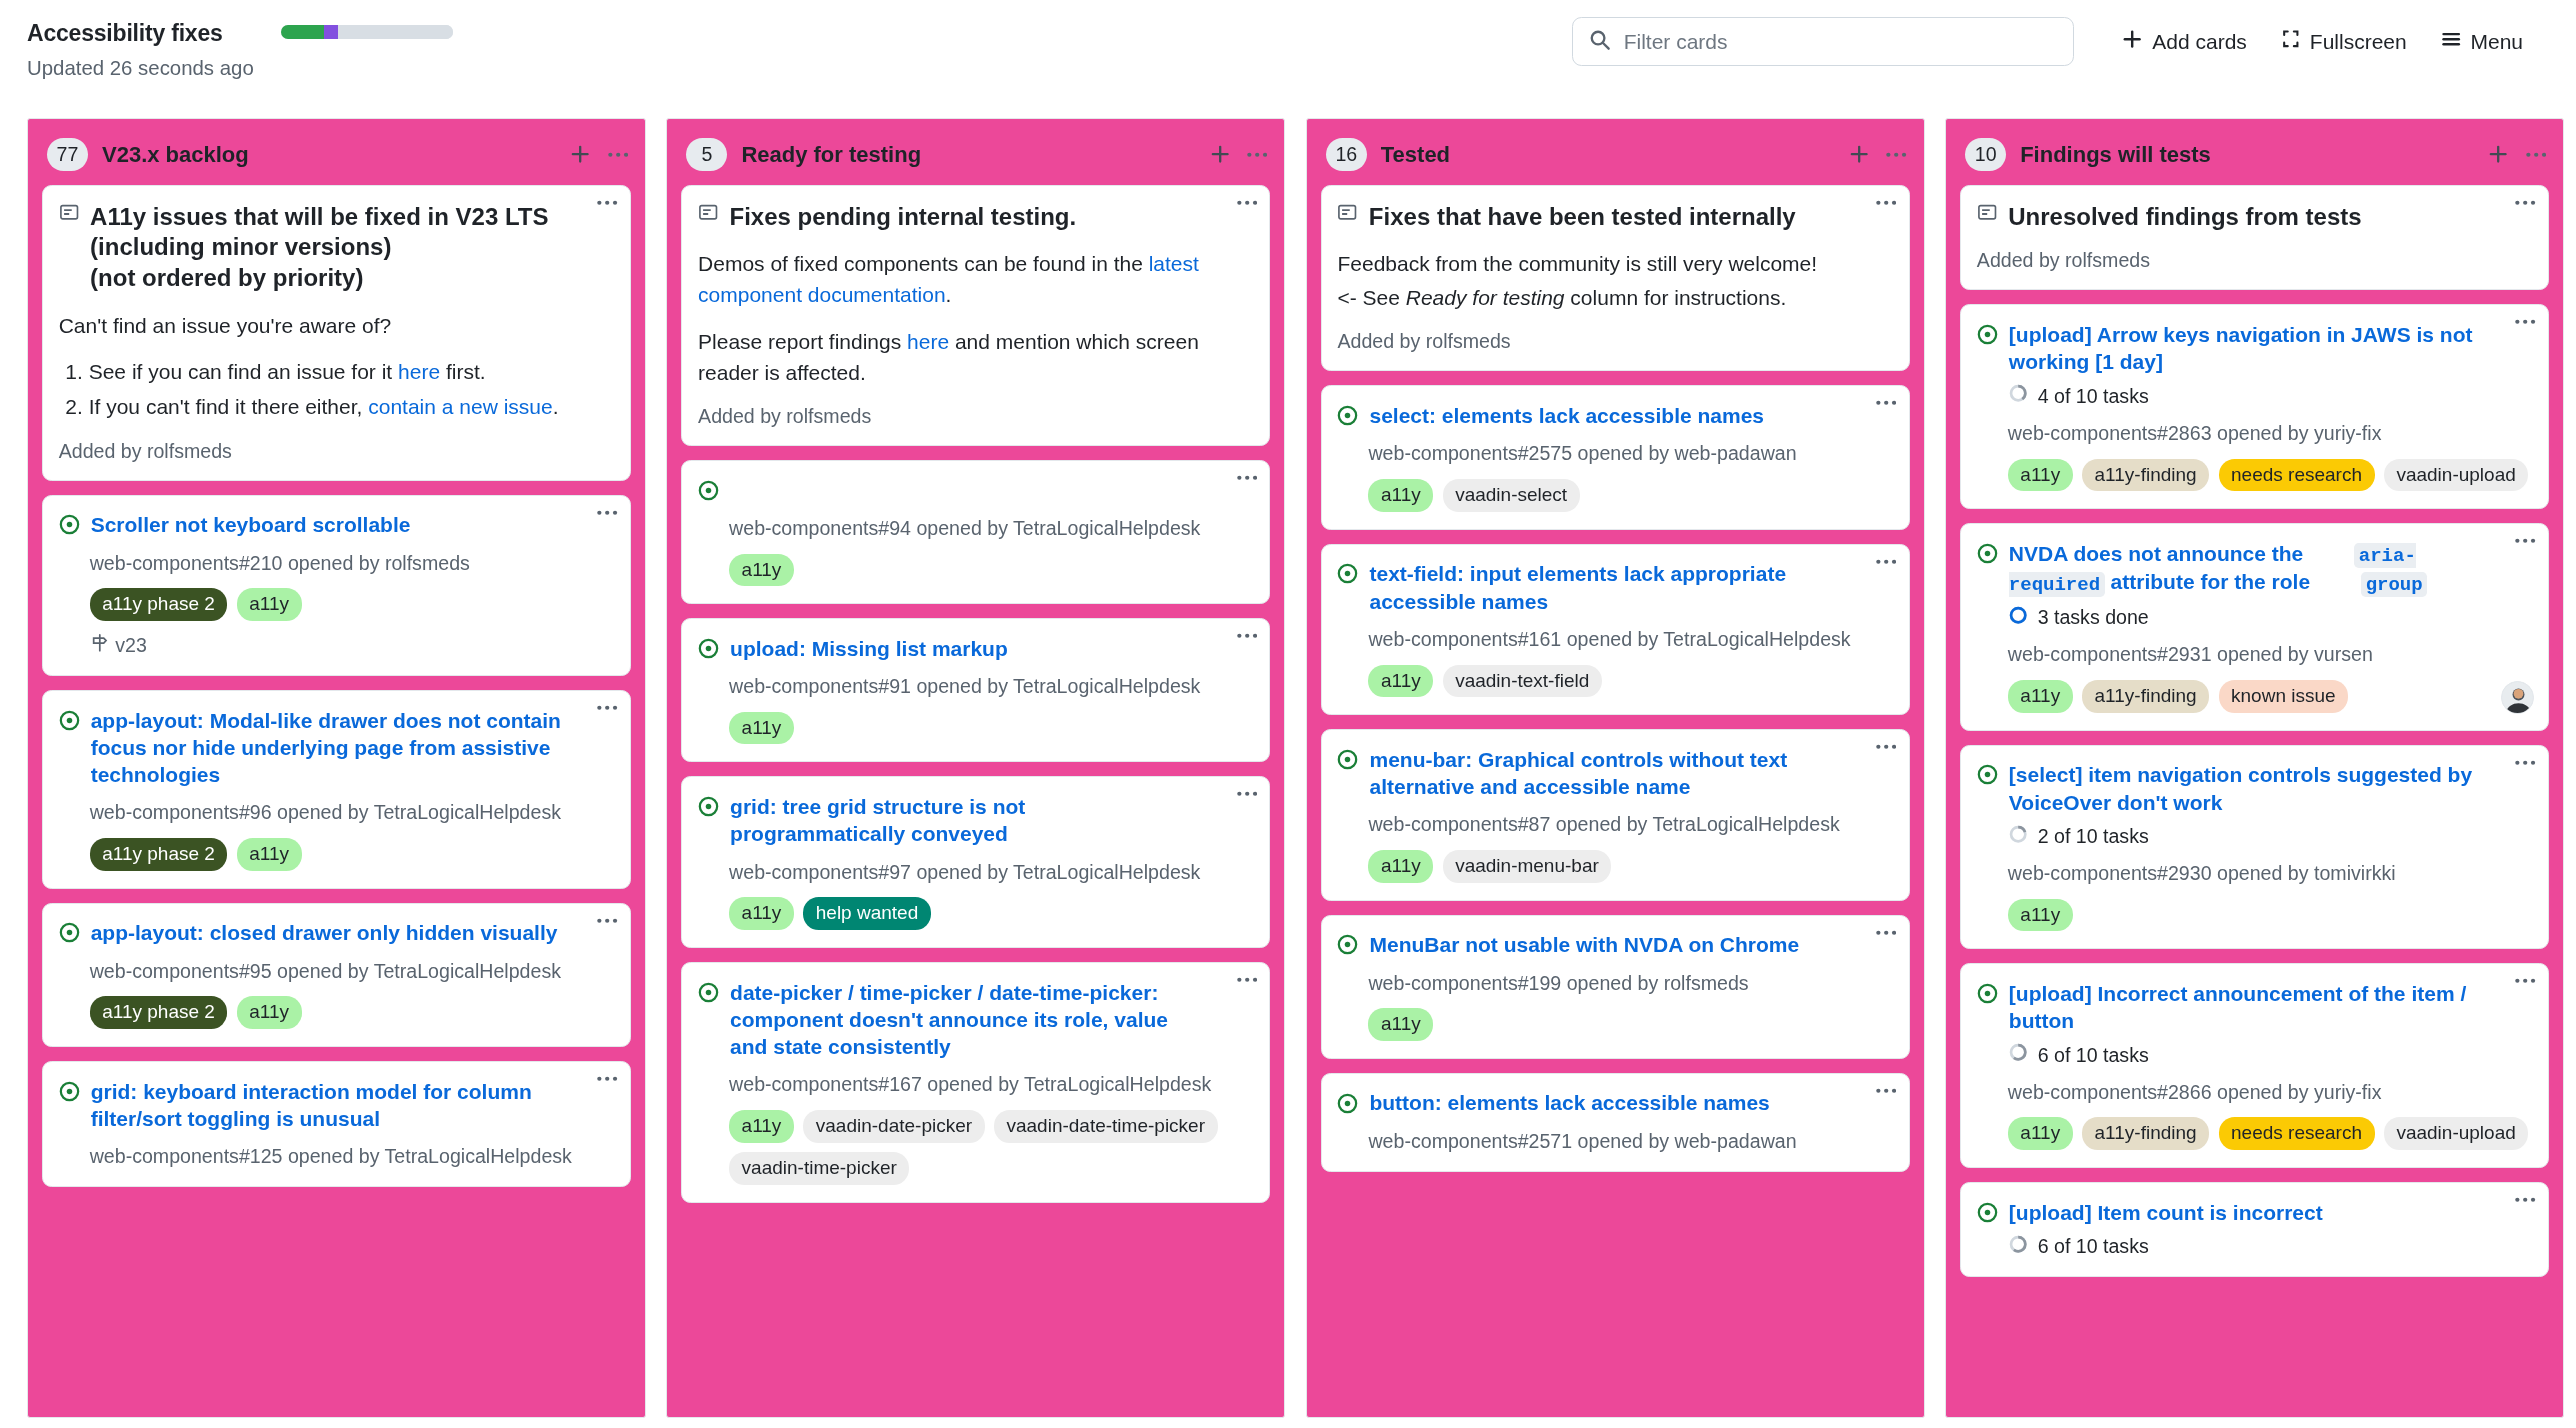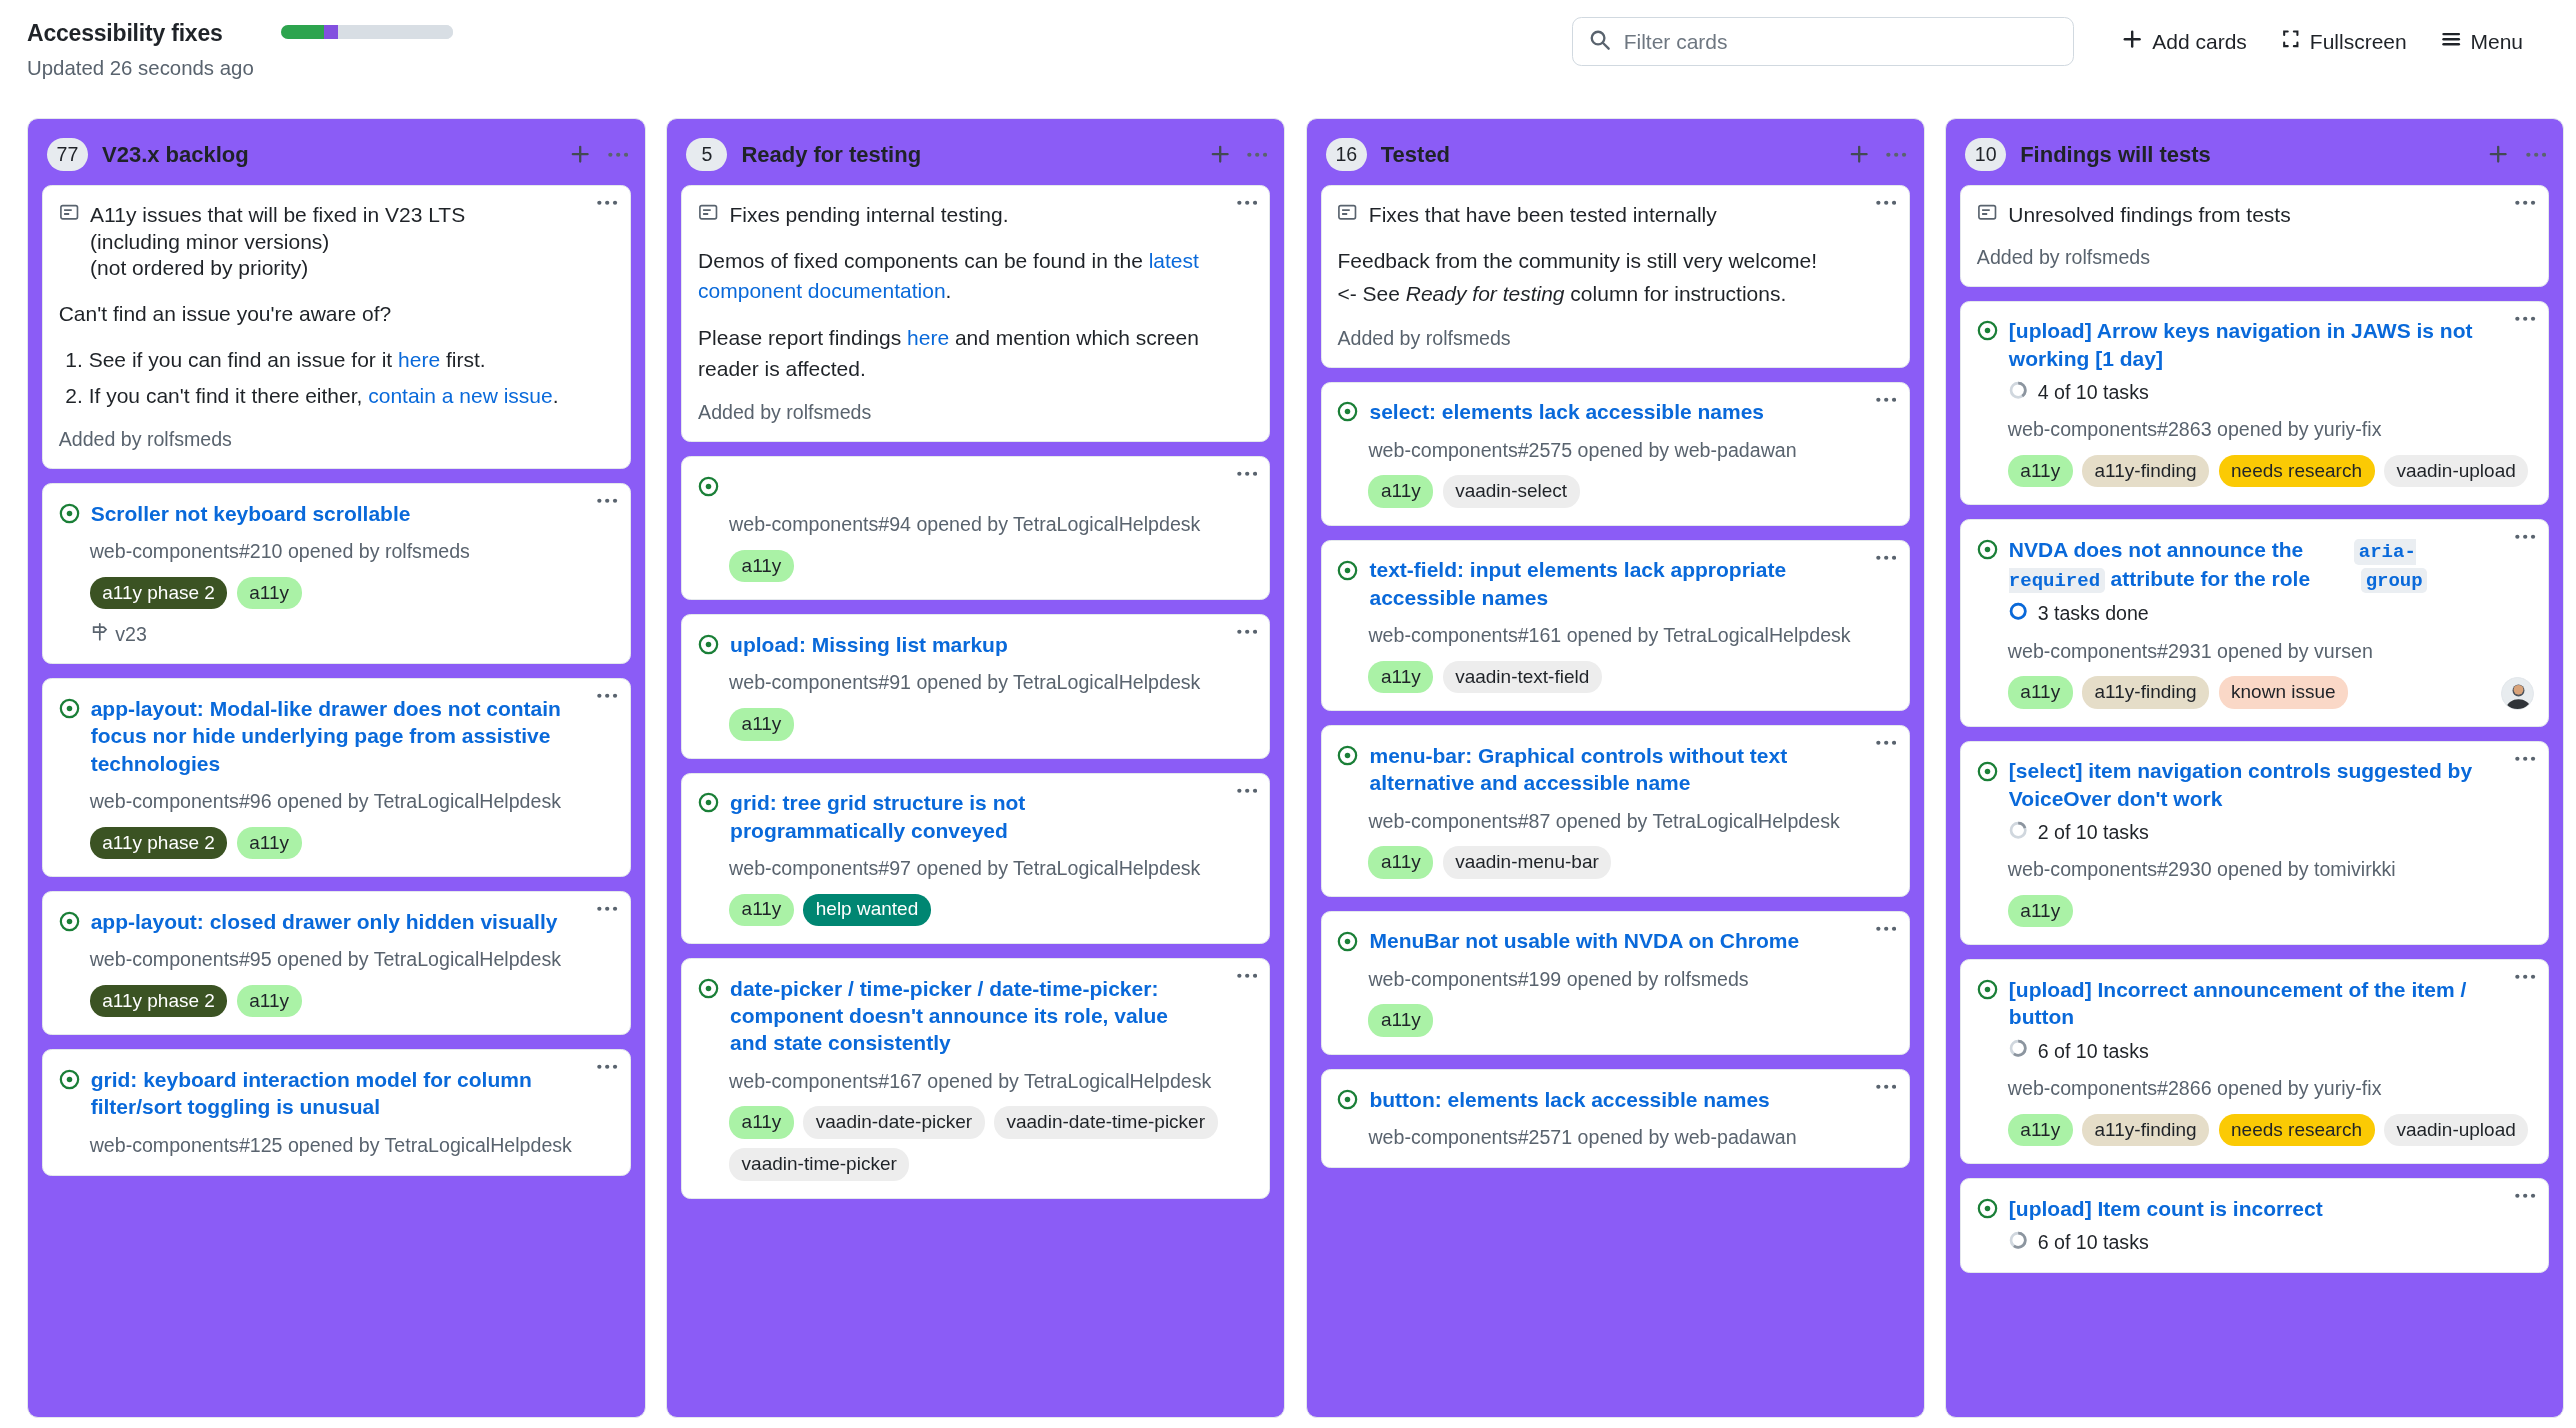--- a/index.html
+++ b/index.html
@@ -65,23 +65,23 @@
   .board {
     display: flex;
     gap: 20.4px;
     padding: 0 27px;
     height: 1311px;
     align-items: flex-start;
   }
   .column {
     width: 619px;
     flex: 0 0 619px;
-    background: #8b5cf6;
+    background: #ec4899;
     border: 1.2px solid #e4e8ec;
-    border-radius: 11px;
+    border-radius: 3px;
     height: 1300px;
     display: flex; flex-direction: column;
     overflow: hidden;
   }
   .col-head {
     display: flex; align-items: center;
     padding: 19px 17px 14px 19px;
     gap: 14px;
   }
   .col-count {
@@ -117,21 +117,21 @@
     flex: 0 0 auto;
   }
   .card-menu {
     position: absolute; top: 14px; right: 12.5px;
     color: #59636e; background: none; border: none; cursor: pointer;
     line-height: 0;
   }
 
   
   .note-head { display: flex; align-items: flex-start; gap: 11px; padding-right: 47px; }
-  .note-title { font-size: 21px; font-weight: 400; color: #1f2328; line-height: 1.28; }
+  .note-title { font-size: 24px; font-weight: 700; color: #1f2328; line-height: 1.28; }
   .note-body { font-size: 21px; color: #1f2328; line-height: 1.45; }
   .note-body p { margin-top: 17px; }
   .note-body .tight { margin-top: 3.1px; }
   .note-body ol { margin: 15.7px 0 0 30px; }
   .note-body li { margin-bottom: 4.7px; }
   .note-body em { font-style: italic; }
   a.lnk { color: #0969da; text-decoration: none; }
   .added-by { font-size: 19.6px; color: #59636e; margin-top: 17px; }
 
   

